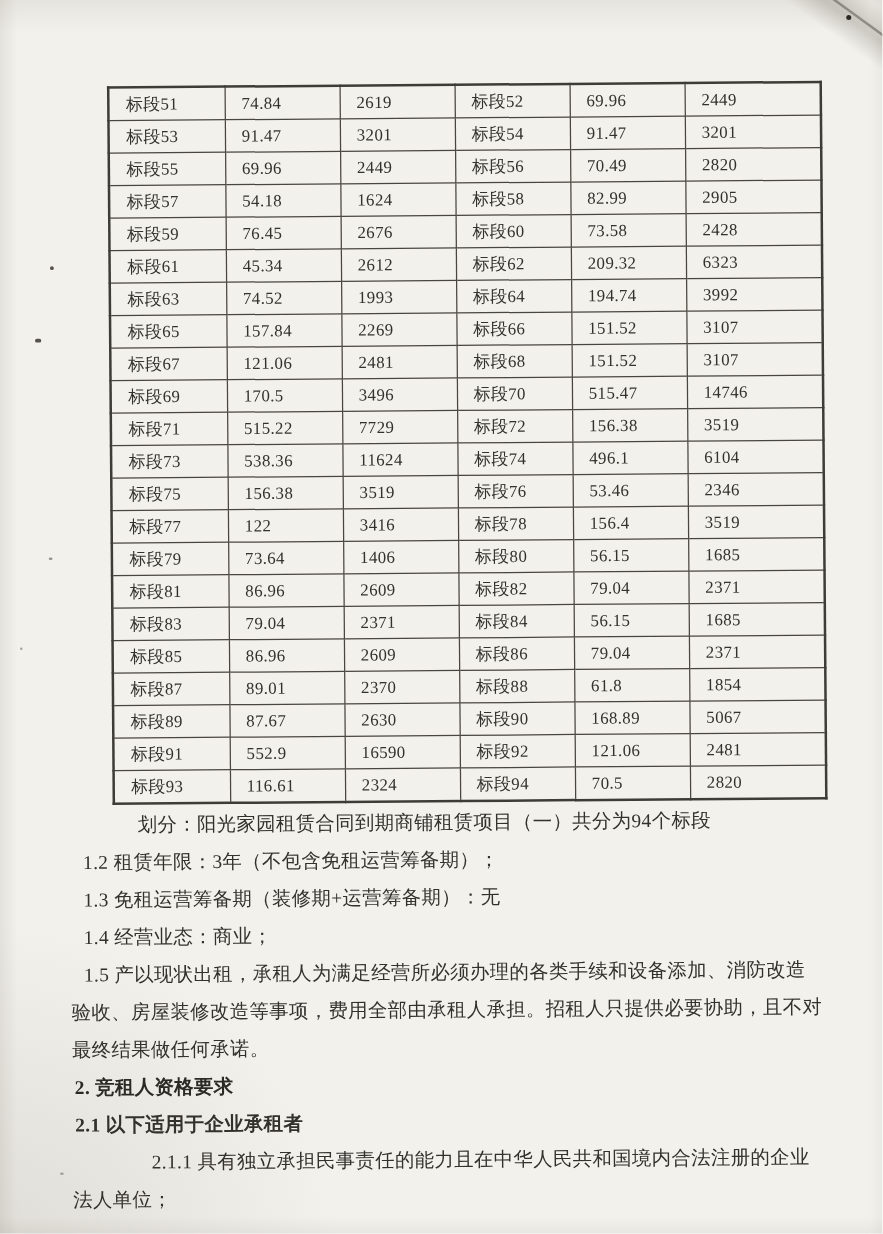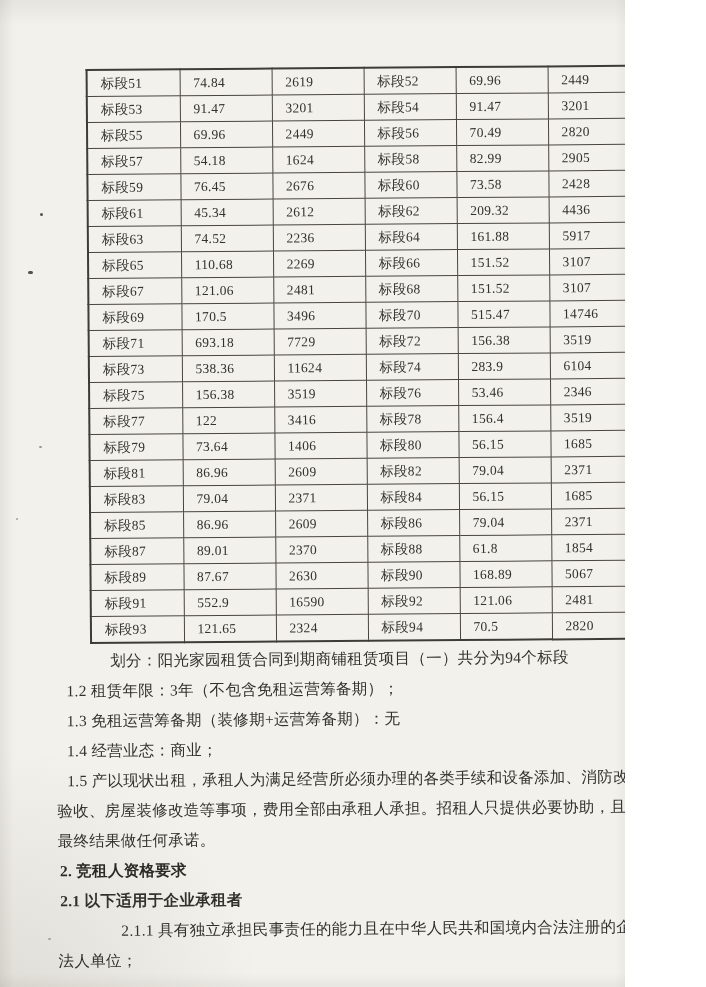--- a/index.html
+++ b/index.html
@@ -1,18 +1,18 @@
 <!DOCTYPE html>
 <html><head>
 <meta charset="utf-8">
 <style>
   html,body{margin:0;padding:0;background:#ffffff;}
   .page{
     position:relative;
-    width:625px;height:987px;
+    width:706px;height:987px;
     overflow:hidden;
     font-family:"Liberation Serif","DejaVu Serif",serif;
     color:#2e2c28;
     background:
       radial-gradient(circle at 0% 102%, rgba(120,114,102,0.16), transparent 22%),
       linear-gradient(90deg, rgba(128,122,110,0.13), transparent 14px),
       linear-gradient(270deg, rgba(128,122,110,0.07), transparent 10px),
       linear-gradient(180deg, rgba(138,132,120,0.12), transparent 26px),
       linear-gradient(0deg, rgba(138,132,120,0.10), transparent 14px),
       #f2f1ec;
@@ -129,33 +129,33 @@
             <td>标段60</td>
             <td>73.58</td>
             <td>2428</td>
           </tr>
           <tr>
             <td>标段61</td>
             <td>45.34</td>
             <td>2612</td>
             <td>标段62</td>
             <td>209.32</td>
-            <td>4436</td>
+            <td>6323</td>
           </tr>
           <tr>
             <td>标段63</td>
             <td>74.52</td>
-            <td>2236</td>
+            <td>1993</td>
             <td>标段64</td>
-            <td>161.88</td>
-            <td>5917</td>
+            <td>194.74</td>
+            <td>3992</td>
           </tr>
           <tr>
             <td>标段65</td>
-            <td>110.68</td>
+            <td>157.84</td>
             <td>2269</td>
             <td>标段66</td>
             <td>151.52</td>
             <td>3107</td>
           </tr>
           <tr>
             <td>标段67</td>
             <td>121.06</td>
             <td>2481</td>
             <td>标段68</td>
@@ -165,32 +165,32 @@
           <tr>
             <td>标段69</td>
             <td>170.5</td>
             <td>3496</td>
             <td>标段70</td>
             <td>515.47</td>
             <td>14746</td>
           </tr>
           <tr>
             <td>标段71</td>
-            <td>693.18</td>
+            <td>515.22</td>
             <td>7729</td>
             <td>标段72</td>
             <td>156.38</td>
             <td>3519</td>
           </tr>
           <tr>
             <td>标段73</td>
             <td>538.36</td>
             <td>11624</td>
             <td>标段74</td>
-            <td>283.9</td>
+            <td>496.1</td>
             <td>6104</td>
           </tr>
           <tr>
             <td>标段75</td>
             <td>156.38</td>
             <td>3519</td>
             <td>标段76</td>
             <td>53.46</td>
             <td>2346</td>
           </tr>
@@ -253,21 +253,21 @@
           <tr>
             <td>标段91</td>
             <td>552.9</td>
             <td>16590</td>
             <td>标段92</td>
             <td>121.06</td>
             <td>2481</td>
           </tr>
           <tr>
             <td>标段93</td>
-            <td>121.65</td>
+            <td>116.61</td>
             <td>2324</td>
             <td>标段94</td>
             <td>70.5</td>
             <td>2820</td>
           </tr>
         </tbody>
     </table>
 
     <div class="textbody">
       <p class="p-division">划分：阳光家园租赁合同到期商铺租赁项目（一）共分为94个标段</p>

